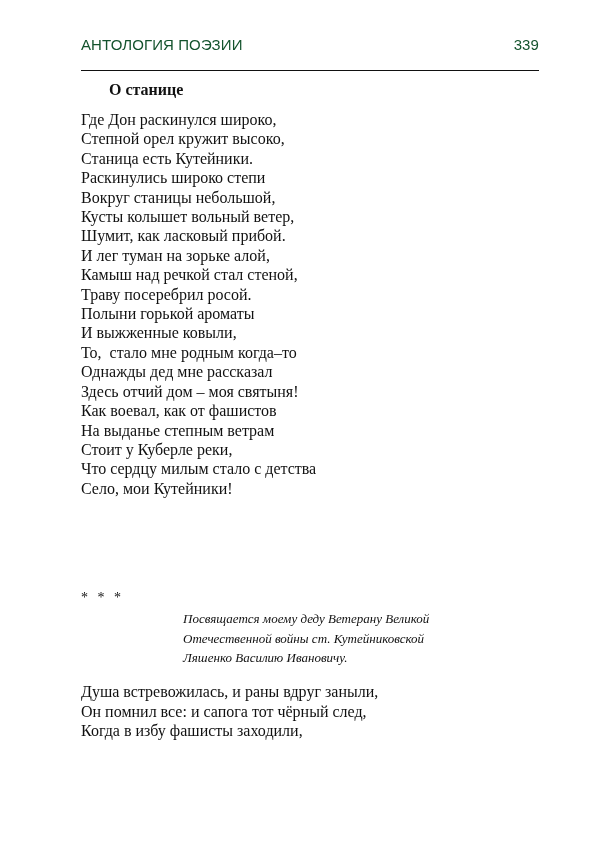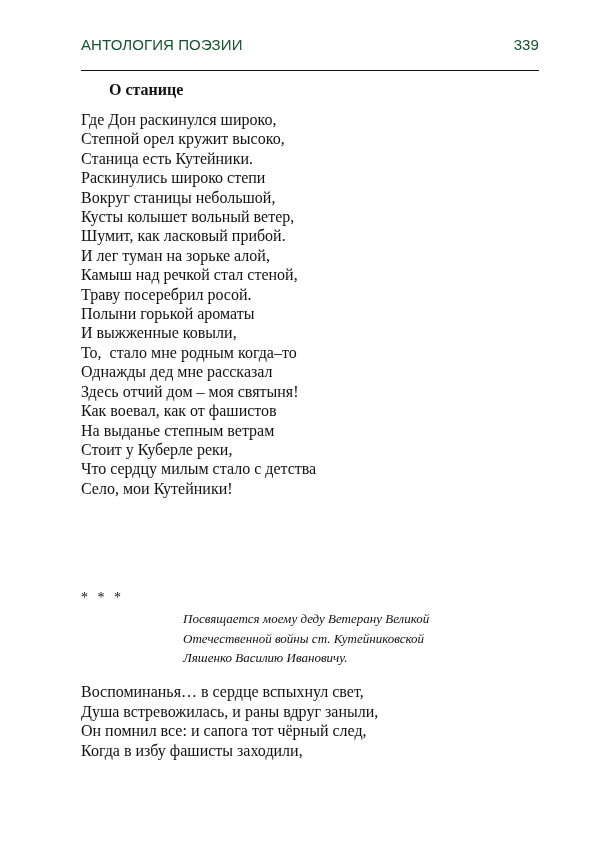--- a/index.html
+++ b/index.html
@@ -128,17 +128,16 @@
 
 <div class="separator">* * *</div>
 
 <div class="dedication">
   <div class="dedication-line">Посвящается моему деду Ветерану Великой</div>
   <div class="dedication-line">Отечественной войны ст. Кутейниковской</div>
   <div class="dedication-line">Ляшенко Василию Ивановичу.</div>
 </div>
 
 <div class="verses2">
-  <div class="verse-line">Воспоминанья… в сердце вспыхнул свет,</div>
   <div class="verse-line">Душа встревожилась, и раны вдруг заныли,</div>
   <div class="verse-line">Он помнил все: и сапога тот чёрный след,</div>
   <div class="verse-line">Когда в избу фашисты заходили,</div>
 </div>
 
 </body></html>

